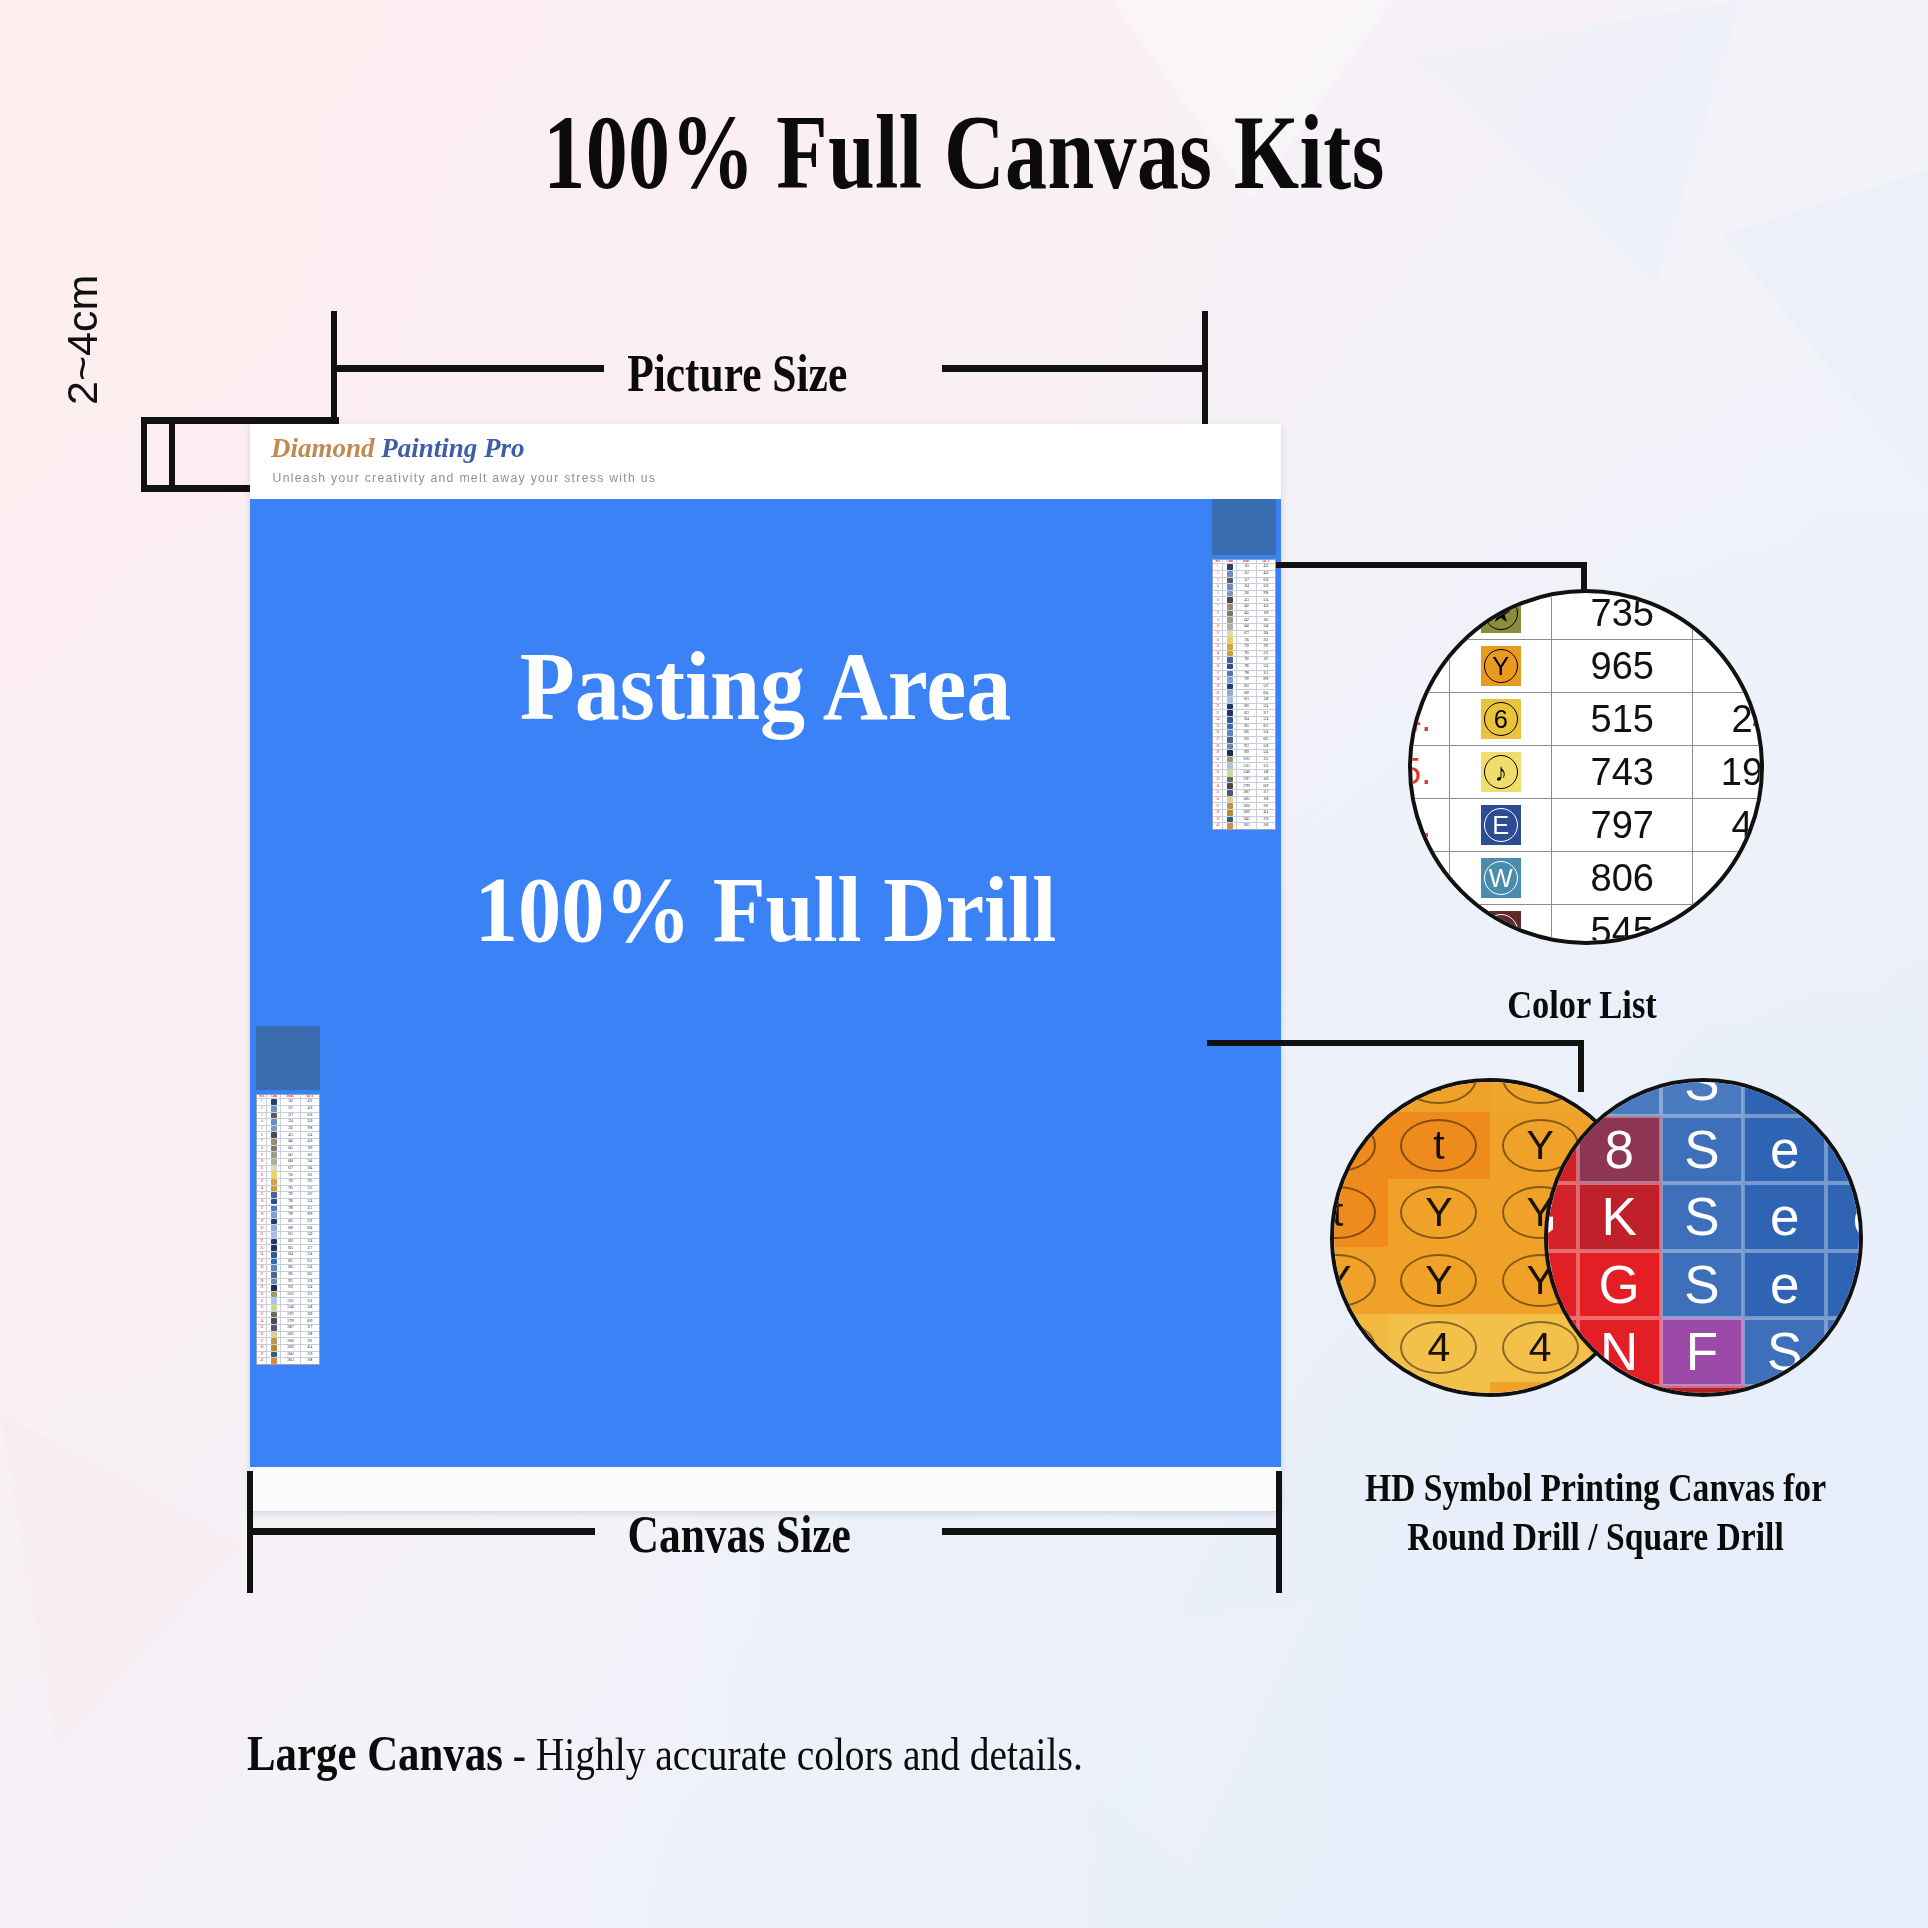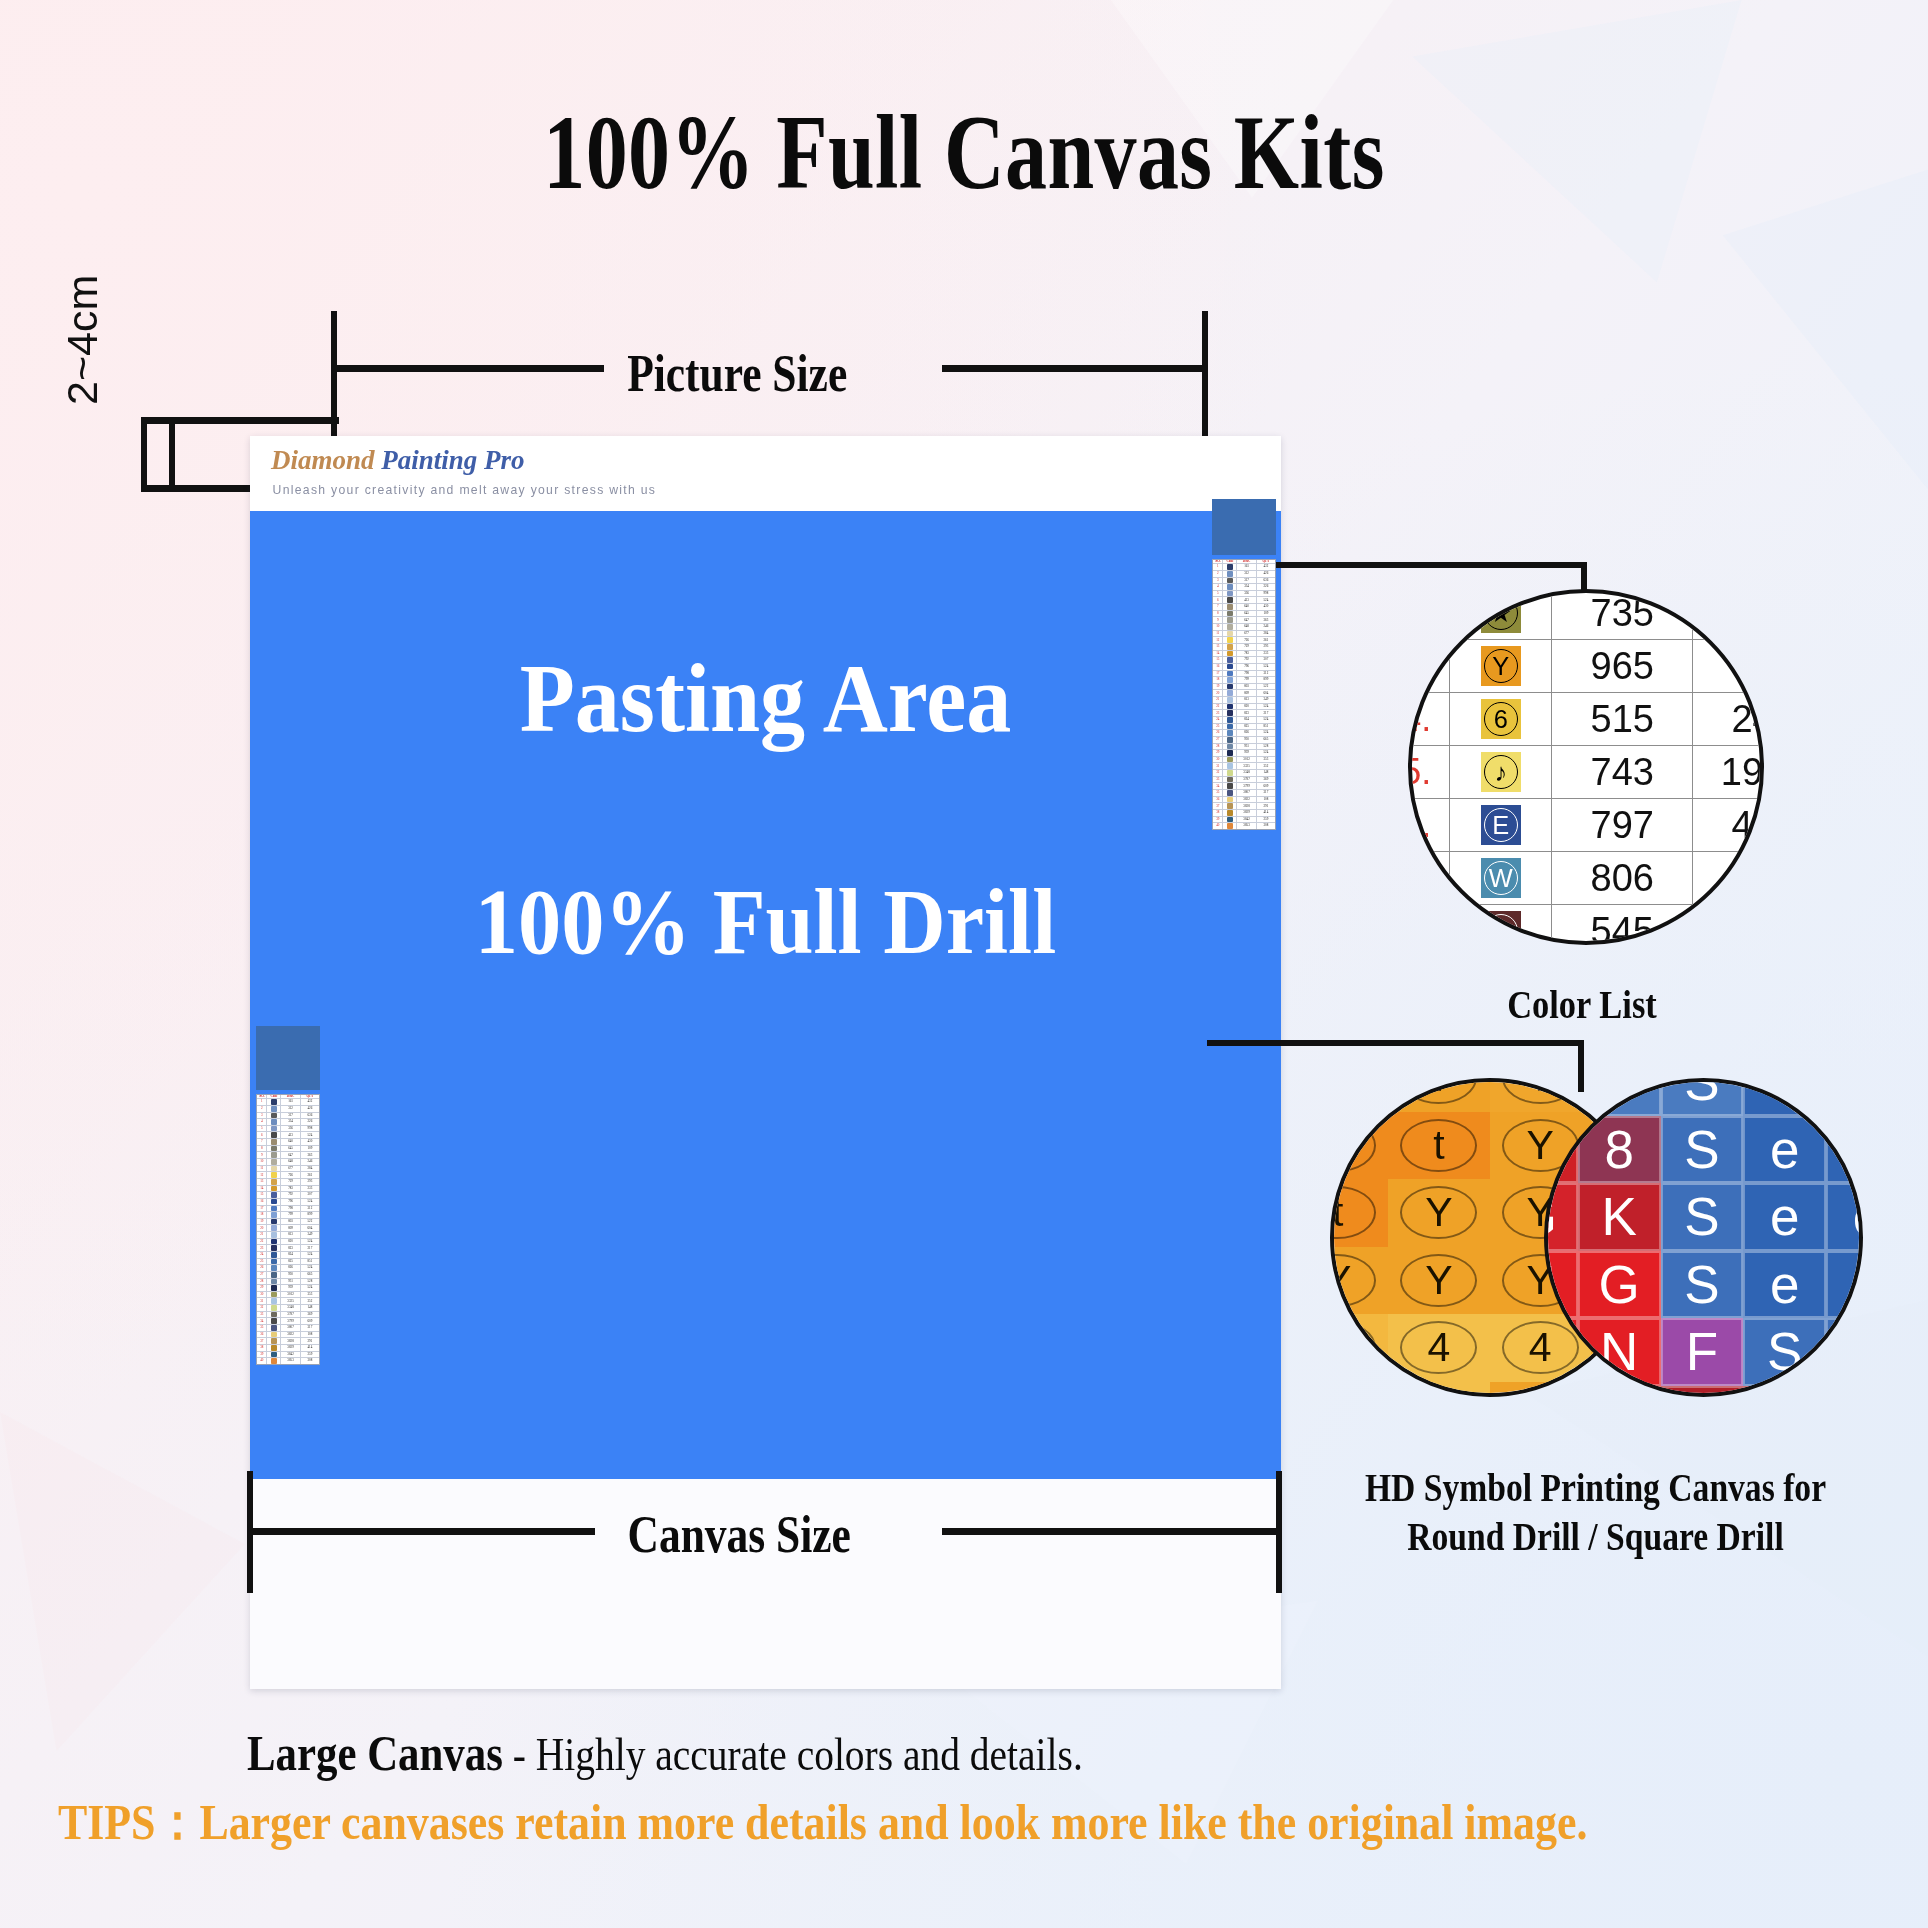--- a/index.html
+++ b/index.html
@@ -32,22 +32,22 @@
     white-space:nowrap;line-height:1;
   }
   #picsize{font-size:53px;left:603px;top:347px;}
   #cansize{font-size:53px;left:603px;top:1508px;}
   #cmlabel{
     position:absolute;left:58px;top:405px;font-size:43px;color:#111;
     font-family:"Liberation Sans", sans-serif;font-weight:400;
     transform:rotate(-90deg);transform-origin:left top;white-space:nowrap;
   }
   
-  #sheet{position:absolute;left:250px;top:424px;width:1031px;height:1253px;
-         background:#fbfbfe;box-shadow:0 1.9px 6.6px rgba(30,40,70,.16);margin-top:12px;}
+  #sheet{position:absolute;left:250px;top:424px;width:1031px;height:1087px;
+         background:#fbfbfe;box-shadow:0 1.9px 6.6px rgba(30,40,70,.16);}
   #logostrip{position:absolute;left:0;top:0;width:100%;height:75px;background:#ffffff;}
   #logoword{position:absolute;left:21px;top:8.5px;font-size:27px;font-weight:700;
      font-style:italic;font-family:"Liberation Serif", serif;white-space:nowrap;}
   #logoword .c1{color:#c08a52;}
   #logoword .c2{color:#3f5ea8;}
   #logosub{position:absolute;left:22.6px;top:47px;font-size:12.2px;color:#8a8fa3;
      letter-spacing:1.3px;font-family:"Liberation Sans", sans-serif;white-space:nowrap;}
   #pastearea{position:absolute;left:0;top:75px;width:100%;height:968px;background:#3b82f6;}
   #pastearea .pa1{position:absolute;left:0;right:0;top:138px;text-align:center;
       color:#fff;font-size:98px;font-weight:700;transform:scaleX(.92);line-height:1;}
@@ -1011,20 +1011,15 @@
   <div class="ln" style="left:1276px;top:1471px;width:5.6px;height:122px;"></div>
   <div class="ln" style="left:247px;top:1528px;width:348px;height:6.6px;"></div>
   <div class="ln" style="left:942px;top:1528px;width:340px;height:6.6px;"></div>
   <div class="blabel" id="cansize">Canvas Size</div>
 
   <div class="bline" style="left:247px;top:1728px;">
     <span class="inner">
       <span class="lead">Large Canvas</span><span class="rest"> - Highly accurate colors and details.</span>
     </span>
   </div>
-  <div id="tips">
-    <span class="inner">
-      <span>TIPS：</span><span>Larger canvases retain more details and look more like the original image.</span>
-    </span>
-  </div>
 
 </div>
 
 
 </body></html>

